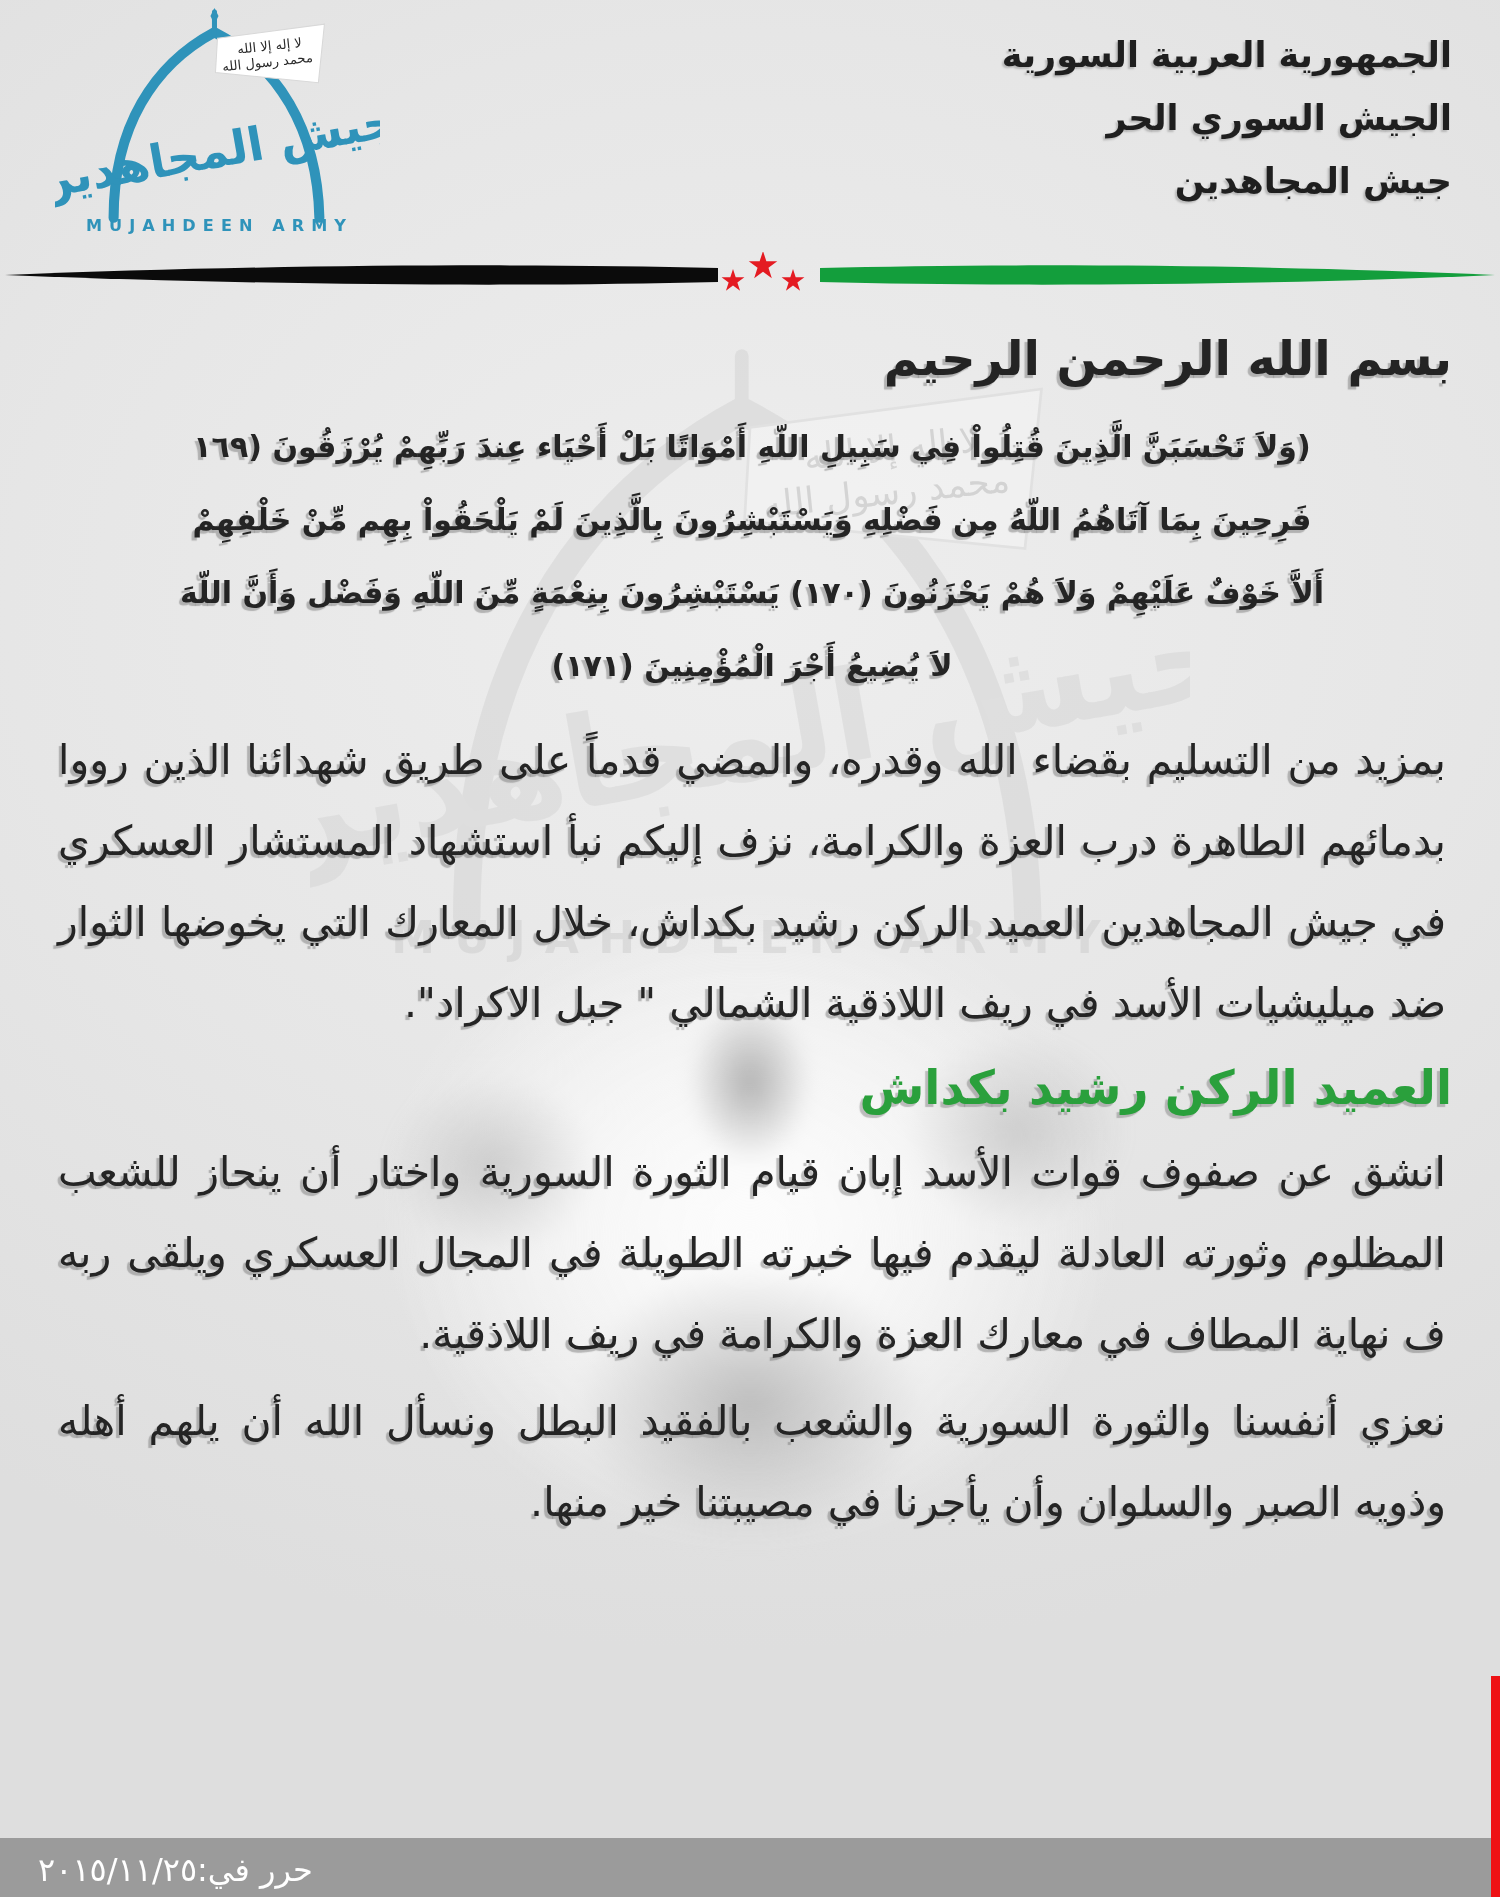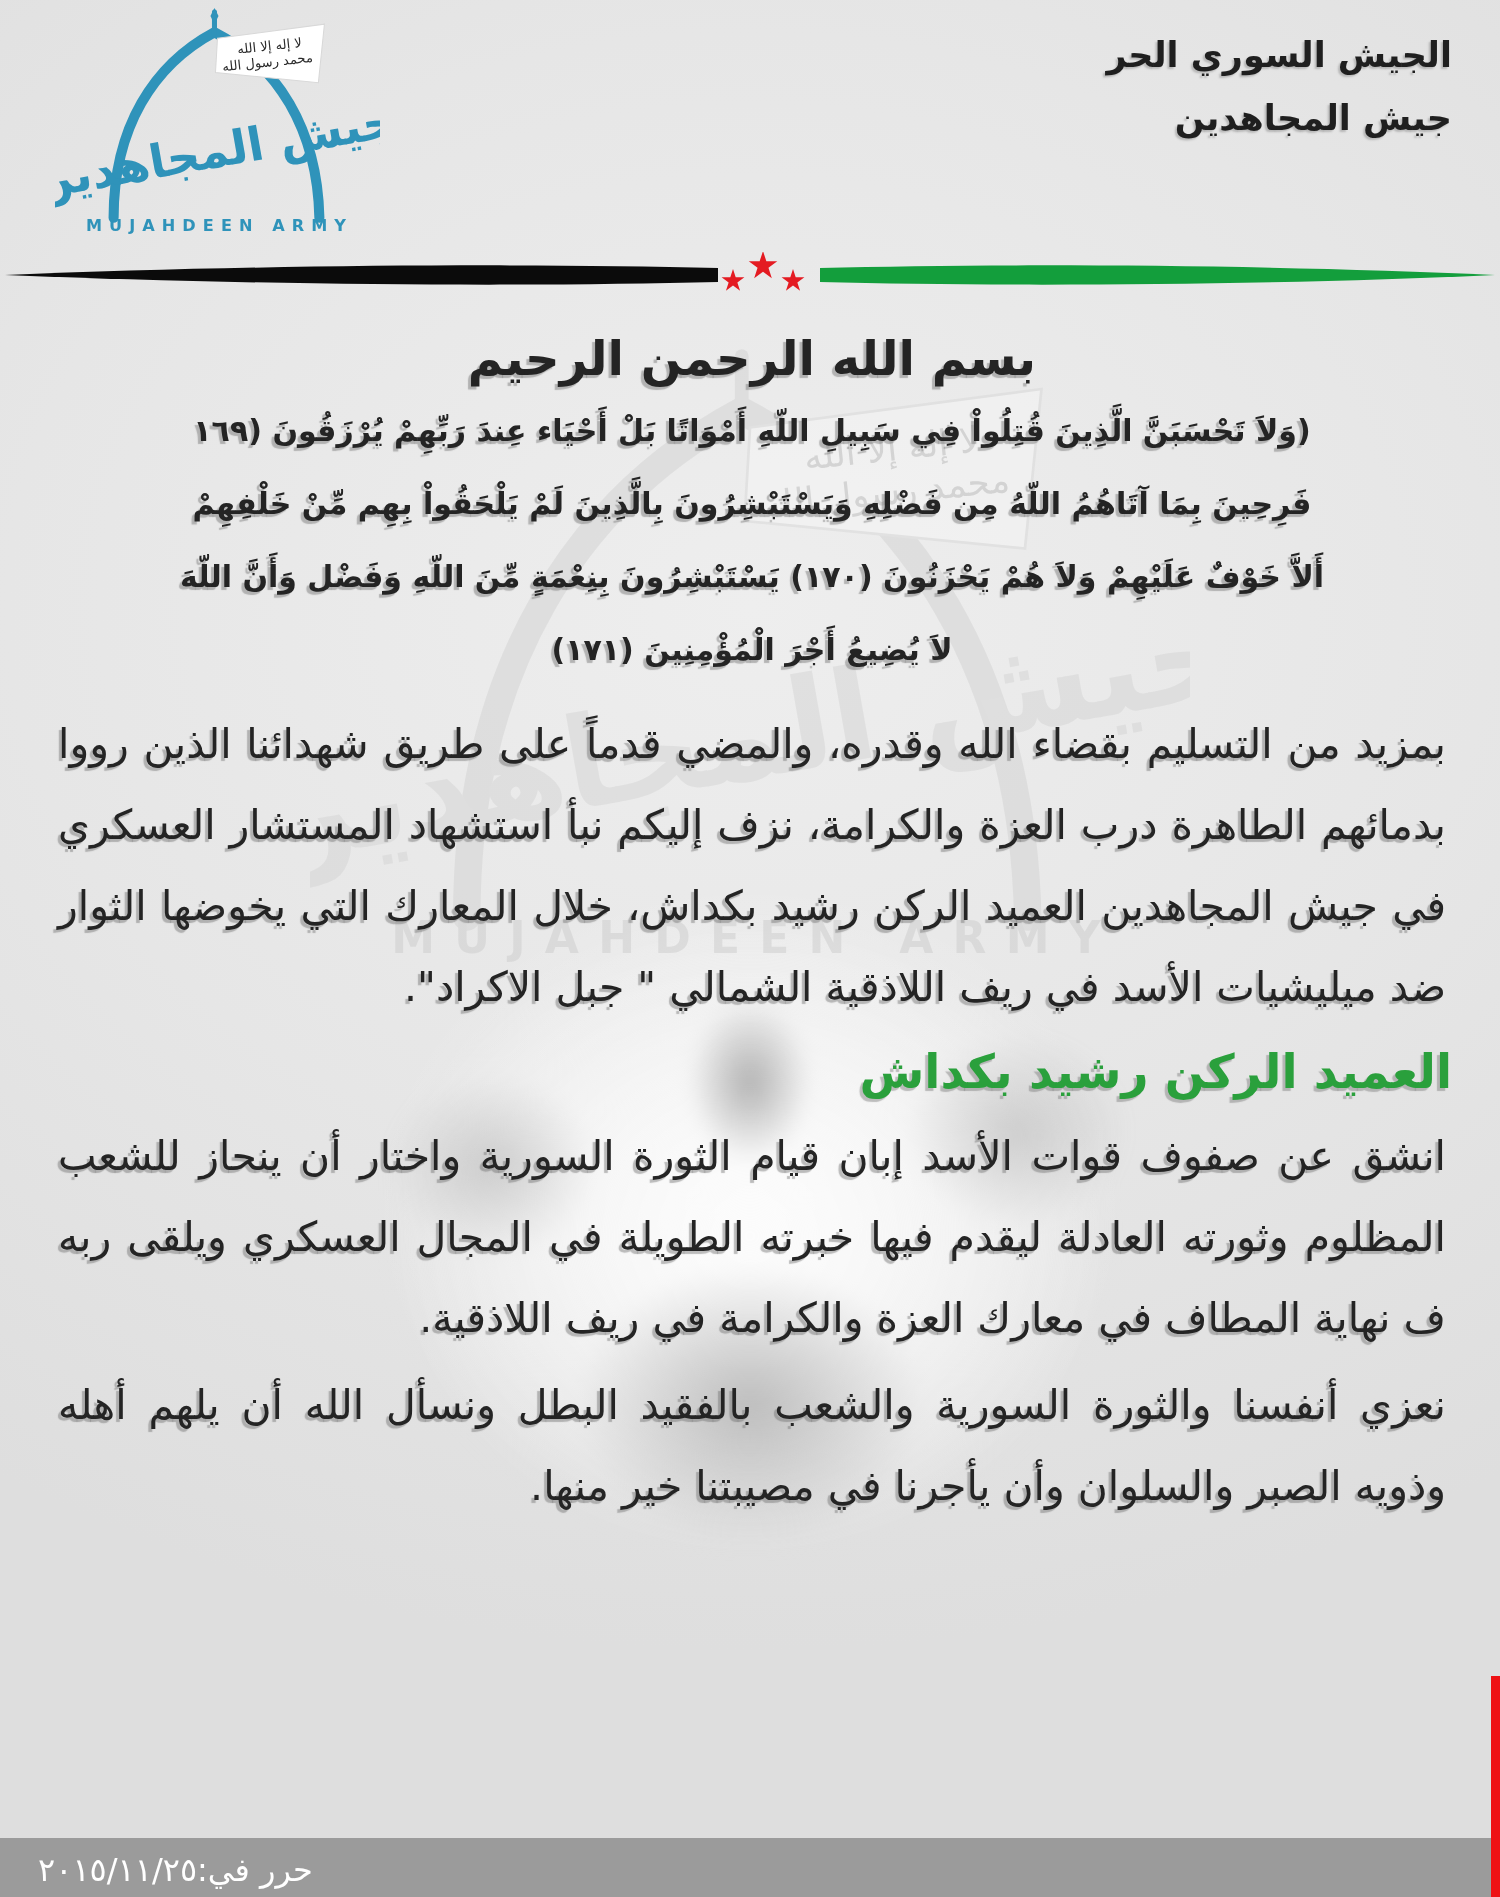--- a/index.html
+++ b/index.html
@@ -60,22 +60,22 @@
   .divider{position:absolute; left:0; top:252px; width:1500px; height:46px; z-index:2;}
   .div-black{fill:var(--divider-black);}
   .div-green{fill:var(--divider-green);}
   .star{fill:var(--star-red);}
   
   .content{
     position:absolute; left:52px; right:48px; top:330px; z-index:2;
     direction:rtl;
   }
   .basmala{
-    text-align:center; font-size:48px; font-weight:bold; color:#242424;
-    margin:0 0 8px 0; text-shadow:-3px 3px 1px rgba(110,110,110,.45);
+    text-align:right; font-size:48px; font-weight:bold; color:#242424;
+    margin:0 0 24px 0; text-shadow:-3px 3px 1px rgba(110,110,110,.45);
   }
   .verse{
     text-align:center; font-size:30px; font-weight:bold; line-height:73px;
     color:#242424; text-shadow:-3px 3px 1px rgba(110,110,110,.45);
     margin:0 0 18px 0;
   }
   .para{
     text-align:justify; font-size:41px; font-weight:normal; line-height:81px;
     color:#242424; text-shadow:-3px 3px 1px rgba(110,110,110,.45); margin:6px;
   }
@@ -124,20 +124,21 @@
       <path class="arch-fill" d="M157,0 L161,8 L157,16 L153,8 Z"></path>
       <polygon class="flag" points="160,30 266,16 260,74 158,64"></polygon>
       <text class="flag-text" x="212" y="42" transform="rotate(-6 212 42)">لا إله إلا الله</text>
       <text class="flag-text" x="210" y="58" transform="rotate(-6 210 58)">محمد رسول الله</text>
       <text class="cal" x="158" y="158" transform="rotate(-10 158 150)">جيش المجاهدين</text>
       <text class="caption" x="162" y="221">MUJAHDEEN ARMY</text>
     </svg>
   </div>
 
   <div class="org-block">
+    <div>الجمهورية العربية السورية</div>
     <div>الجيش السوري الحر</div>
     <div>جيش المجاهدين</div>
   </div>
 
   <svg class="divider" viewBox="0 0 1500 46" preserveAspectRatio="none">
     <path class="div-black" d="M5,23 C250,13 520,11 718,16 L718,30 C520,35 250,33 5,23 Z"></path>
     <path class="div-green" d="M820,16 C1010,11 1280,13 1495,23 C1280,33 1010,35 820,30 Z"></path>
     <path class="star" transform="translate(733,29) scale(12)" d="M0,-1 L0.2245,-0.309 L0.951,-0.309 L0.3633,0.118 L0.5878,0.809 L0,0.382 L-0.5878,0.809 L-0.3633,0.118 L-0.951,-0.309 L-0.2245,-0.309 Z"></path>
     <path class="star" transform="translate(763,14) scale(15)" d="M0,-1 L0.2245,-0.309 L0.951,-0.309 L0.3633,0.118 L0.5878,0.809 L0,0.382 L-0.5878,0.809 L-0.3633,0.118 L-0.951,-0.309 L-0.2245,-0.309 Z"></path>
     <path class="star" transform="translate(793,29) scale(12)" d="M0,-1 L0.2245,-0.309 L0.951,-0.309 L0.3633,0.118 L0.5878,0.809 L0,0.382 L-0.5878,0.809 L-0.3633,0.118 L-0.951,-0.309 L-0.2245,-0.309 Z"></path>

